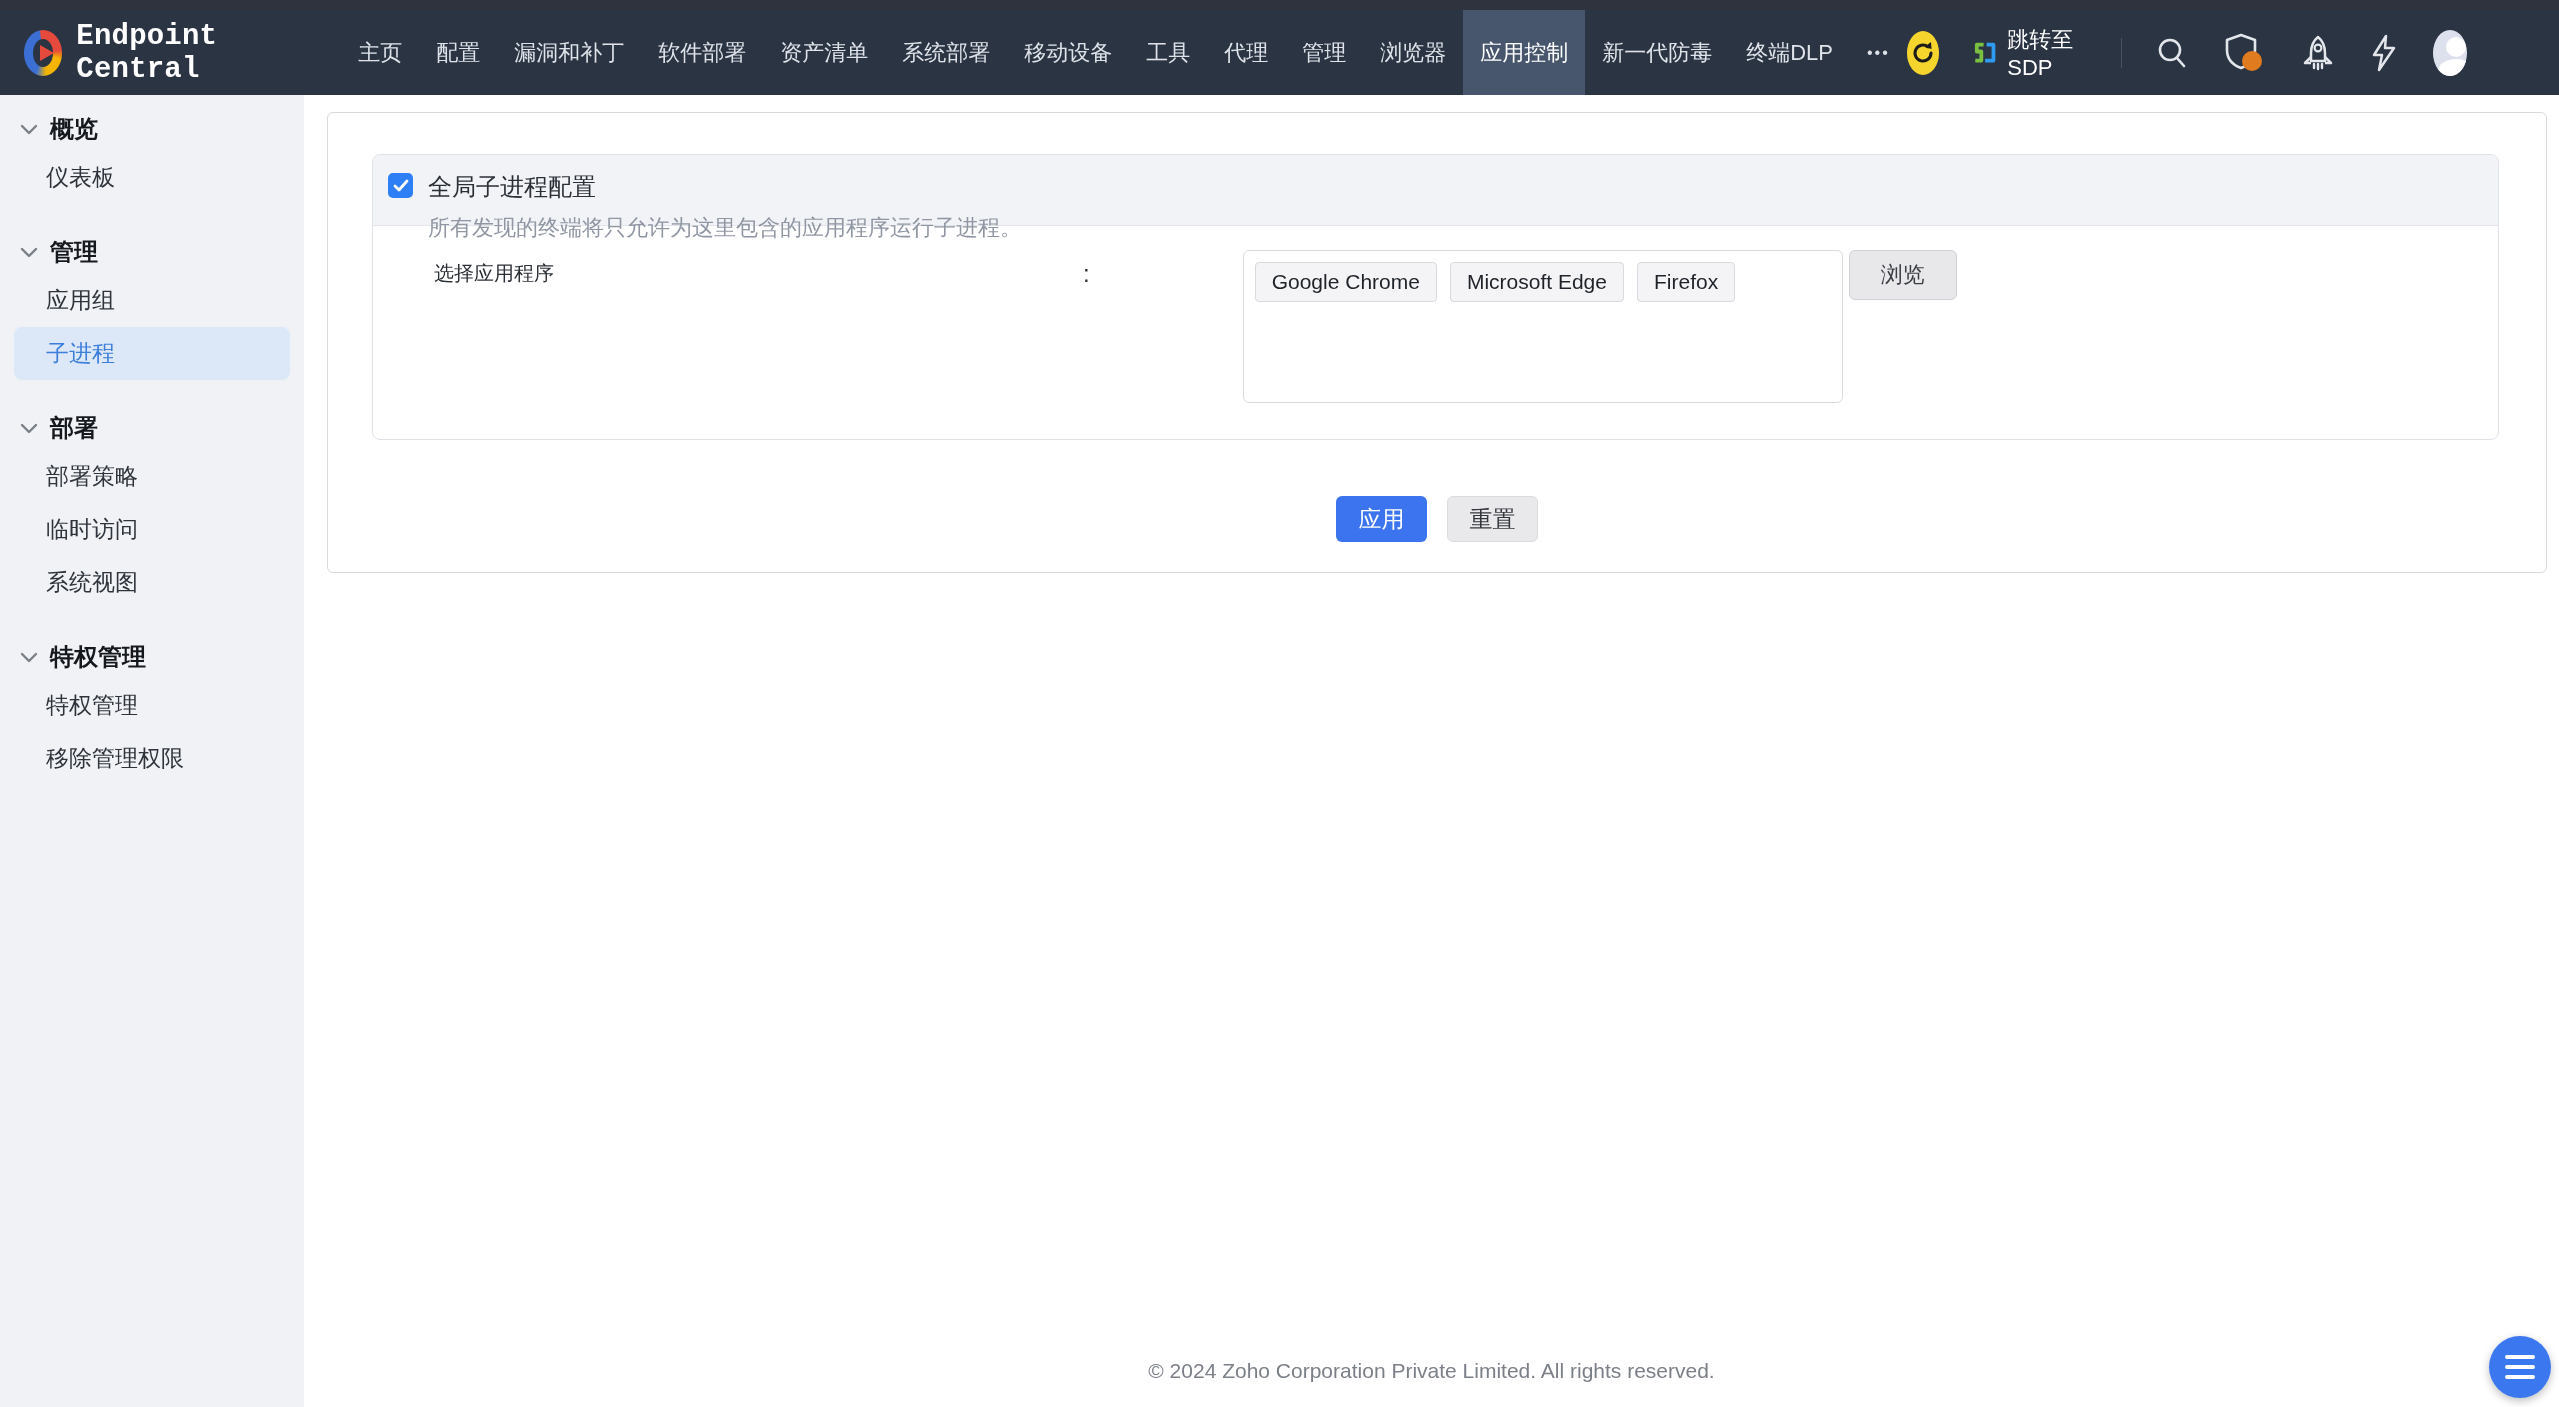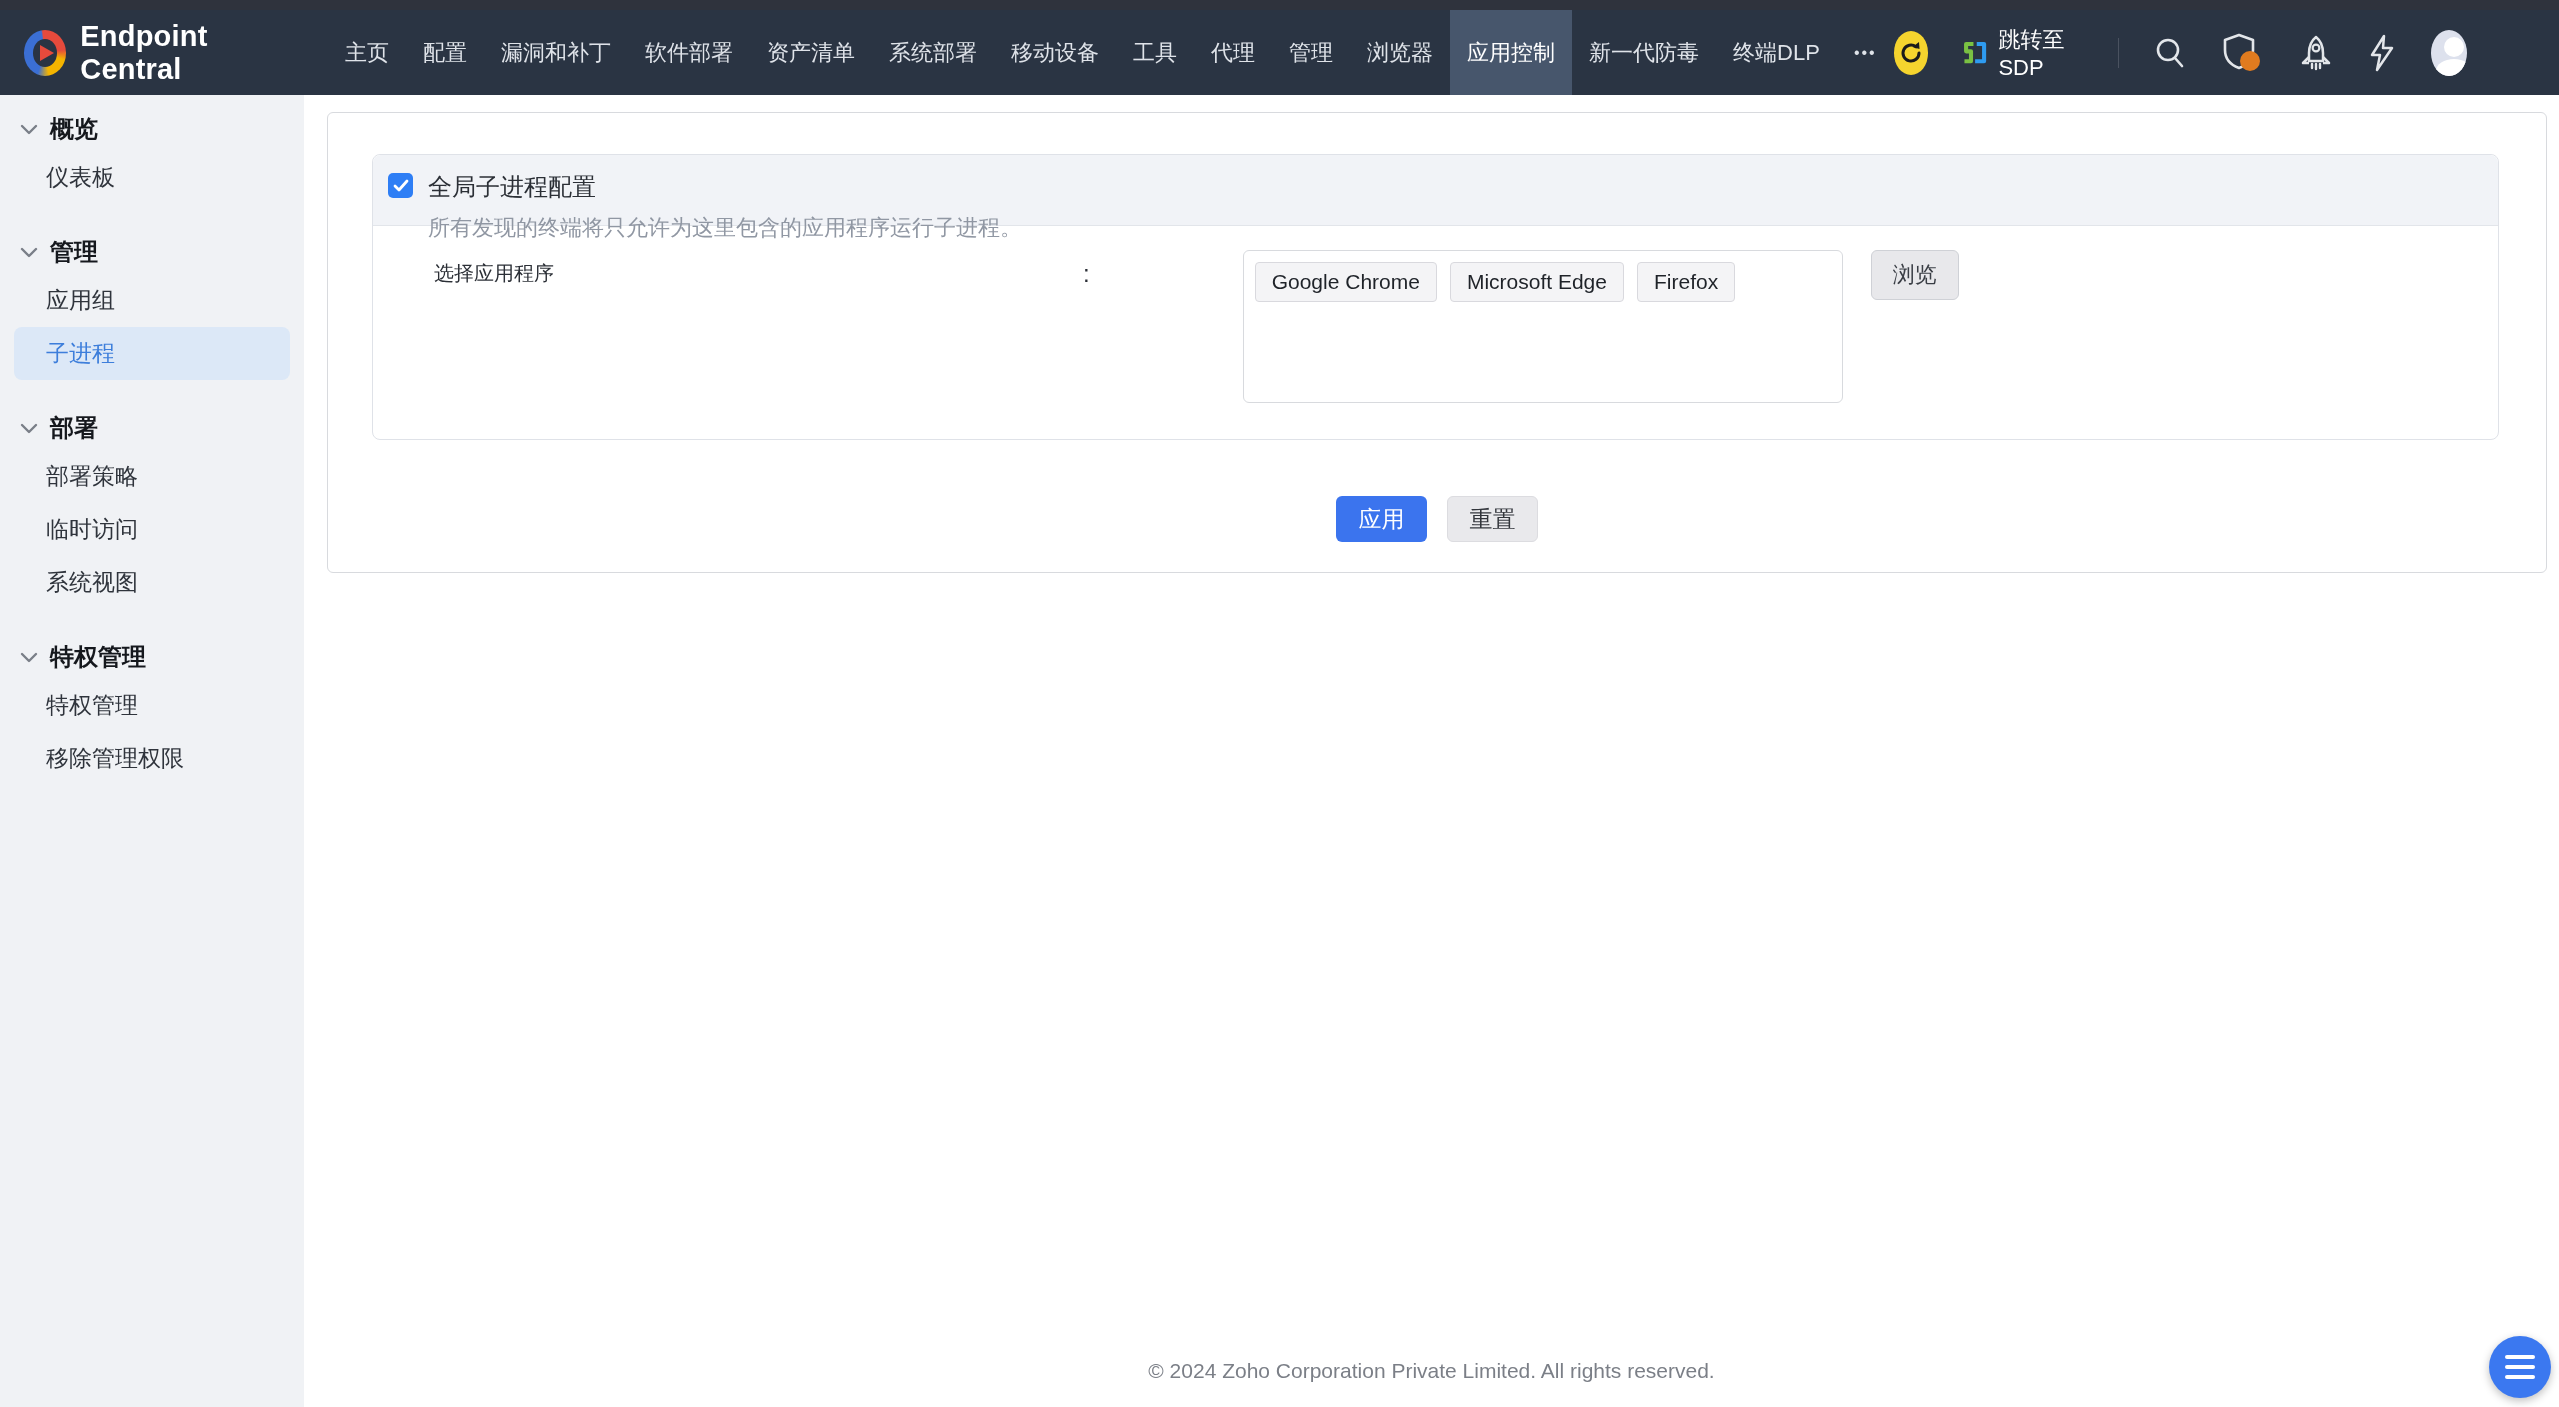--- a/index.html
+++ b/index.html
@@ -9,21 +9,21 @@
   
   .topstrip { height:10px; background:#2f333d; }
   .topbar { height:85px; background:#2a3443; display:flex; align-items:stretch; color:#e6e9ee; }
   .brand { display:flex; align-items:center; padding:0 30px 0 24px; }
   .logo-ring { width:46px; height:46px; border-radius:50%;
     background:conic-gradient(#e64a3c 0deg 80deg, #f4b400 110deg 170deg, #3b6fd4 200deg 350deg, #e64a3c 354deg 360deg);
     position:relative; }
   .logo-ring::before { content:""; position:absolute; inset:9px; border-radius:50%; background:#2a3443; }
   .logo-ring::after { content:""; position:absolute; left:16px; top:15px;
     border-left:14px solid #e64a3c; border-top:8px solid transparent; border-bottom:8px solid transparent; }
-  .brand-name { margin-left:14px; font-size:29px; font-weight:bold; color:#fff; letter-spacing:.2px; }
+  .brand-name { margin-left:14px; font-size:29px; font-weight:bold; color:#fff; letter-spacing:.2px;font-family:Liberation Mono, monospace; }
   .nav { display:flex; align-items:stretch; font-size:22px; }
   .nav-item { display:flex; align-items:center; padding:0 17px; cursor:pointer; color:#dfe3e9; white-space:nowrap; }
   .nav-item.active { background:#47566c; color:#fff; }
   .nav-item.more { font-size:16px; letter-spacing:2px; }
   .topbar-right { margin-left:auto; display:flex; align-items:center; gap:34px; padding-right:26px; }
   .sync-btn { width:44px; height:44px; border-radius:50%; background:#f5d42e; display:flex; align-items:center; justify-content:center; }
   .sdp { display:flex; align-items:center; gap:10px; cursor:pointer; }
   .sdp-text { font-size:22px; color:#fff; }
   .tb-divider { width:1px; height:30px; background:#4a5260; }
   .icon-btn { display:flex; align-items:center; justify-content:center; cursor:pointer; position:relative; }
@@ -57,21 +57,21 @@
   .panel-head { height:71px; background:#f1f3f7; border-bottom:1px solid #e2e5ea; border-radius:8px 8px 0 0; padding:16px 0 0 15px; display:flex; }
   .checkbox { width:25px; height:25px; border-radius:5px; background:#2e7ef5; flex:none; display:flex; align-items:center; justify-content:center; margin-top:2px; cursor:pointer; }
   .head-text { margin-left:15px; }
   .cfg-title { font-size:24px; color:#2b2f36; }
   .cfg-desc { font-size:22px; color:#9097a3; margin-top:10px; }
   .panel-row { display:flex; align-items:flex-start; padding:24px 0 0 61px; }
   .row-label { width:649px; font-size:20px; color:#2b2f36; padding-top:10px; }
   .row-colon { font-size:24px; color:#2b2f36; padding-top:10px; }
   .chips-box { margin-left:153px; width:600px; height:153px; border:1px solid #d8dade; border-radius:6px; background:#fff; padding:11px; display:flex; align-items:flex-start; gap:13px; }
   .chip { height:40px; padding:0 16px; background:#f4f4f6; border:1px solid #d9d9de; border-radius:4px; font-size:21px; color:#1f2329; display:flex; align-items:center; white-space:nowrap; cursor:default;text-align:right; }
-  .browse-btn { margin-left:28px; width:88px; height:50px; background:#e8e8eb; border:1px solid #cfd1d6; border-radius:6px; font-size:22px; color:#3a3e45; cursor:pointer; font-family:inherit; }
+  .browse-btn { margin-left:6px; width:108px; height:50px; background:#e8e8eb; border:1px solid #cfd1d6; border-radius:6px; font-size:22px; color:#3a3e45; cursor:pointer; font-family:inherit; }
   .btn-row { margin-top:56px; display:flex; justify-content:center; gap:20px; }
   .btn { height:46px; min-width:91px; border-radius:6px; font-size:23px; cursor:pointer; border:none; font-family:inherit; padding:0 18px; }
   .btn-primary { background:#3b74ee; color:#fff; }
   .btn-secondary { background:#e9e9ec; color:#33363c; border:1px solid #dcdce0; }
 
   .footer { position:absolute; left:0; right:0; bottom:24px; text-align:center; font-size:21px; color:#7b7f87; }
   .fab { position:absolute; right:8px; bottom:9px; width:62px; height:62px; border-radius:50%; background:#3b78f0;
     display:flex; flex-direction:column; align-items:center; justify-content:center; gap:6px; cursor:pointer; box-shadow:0 3px 8px rgba(0,0,0,.25); }
   .fab span { width:30px; height:4px; background:#fff; border-radius:2px; }
 

